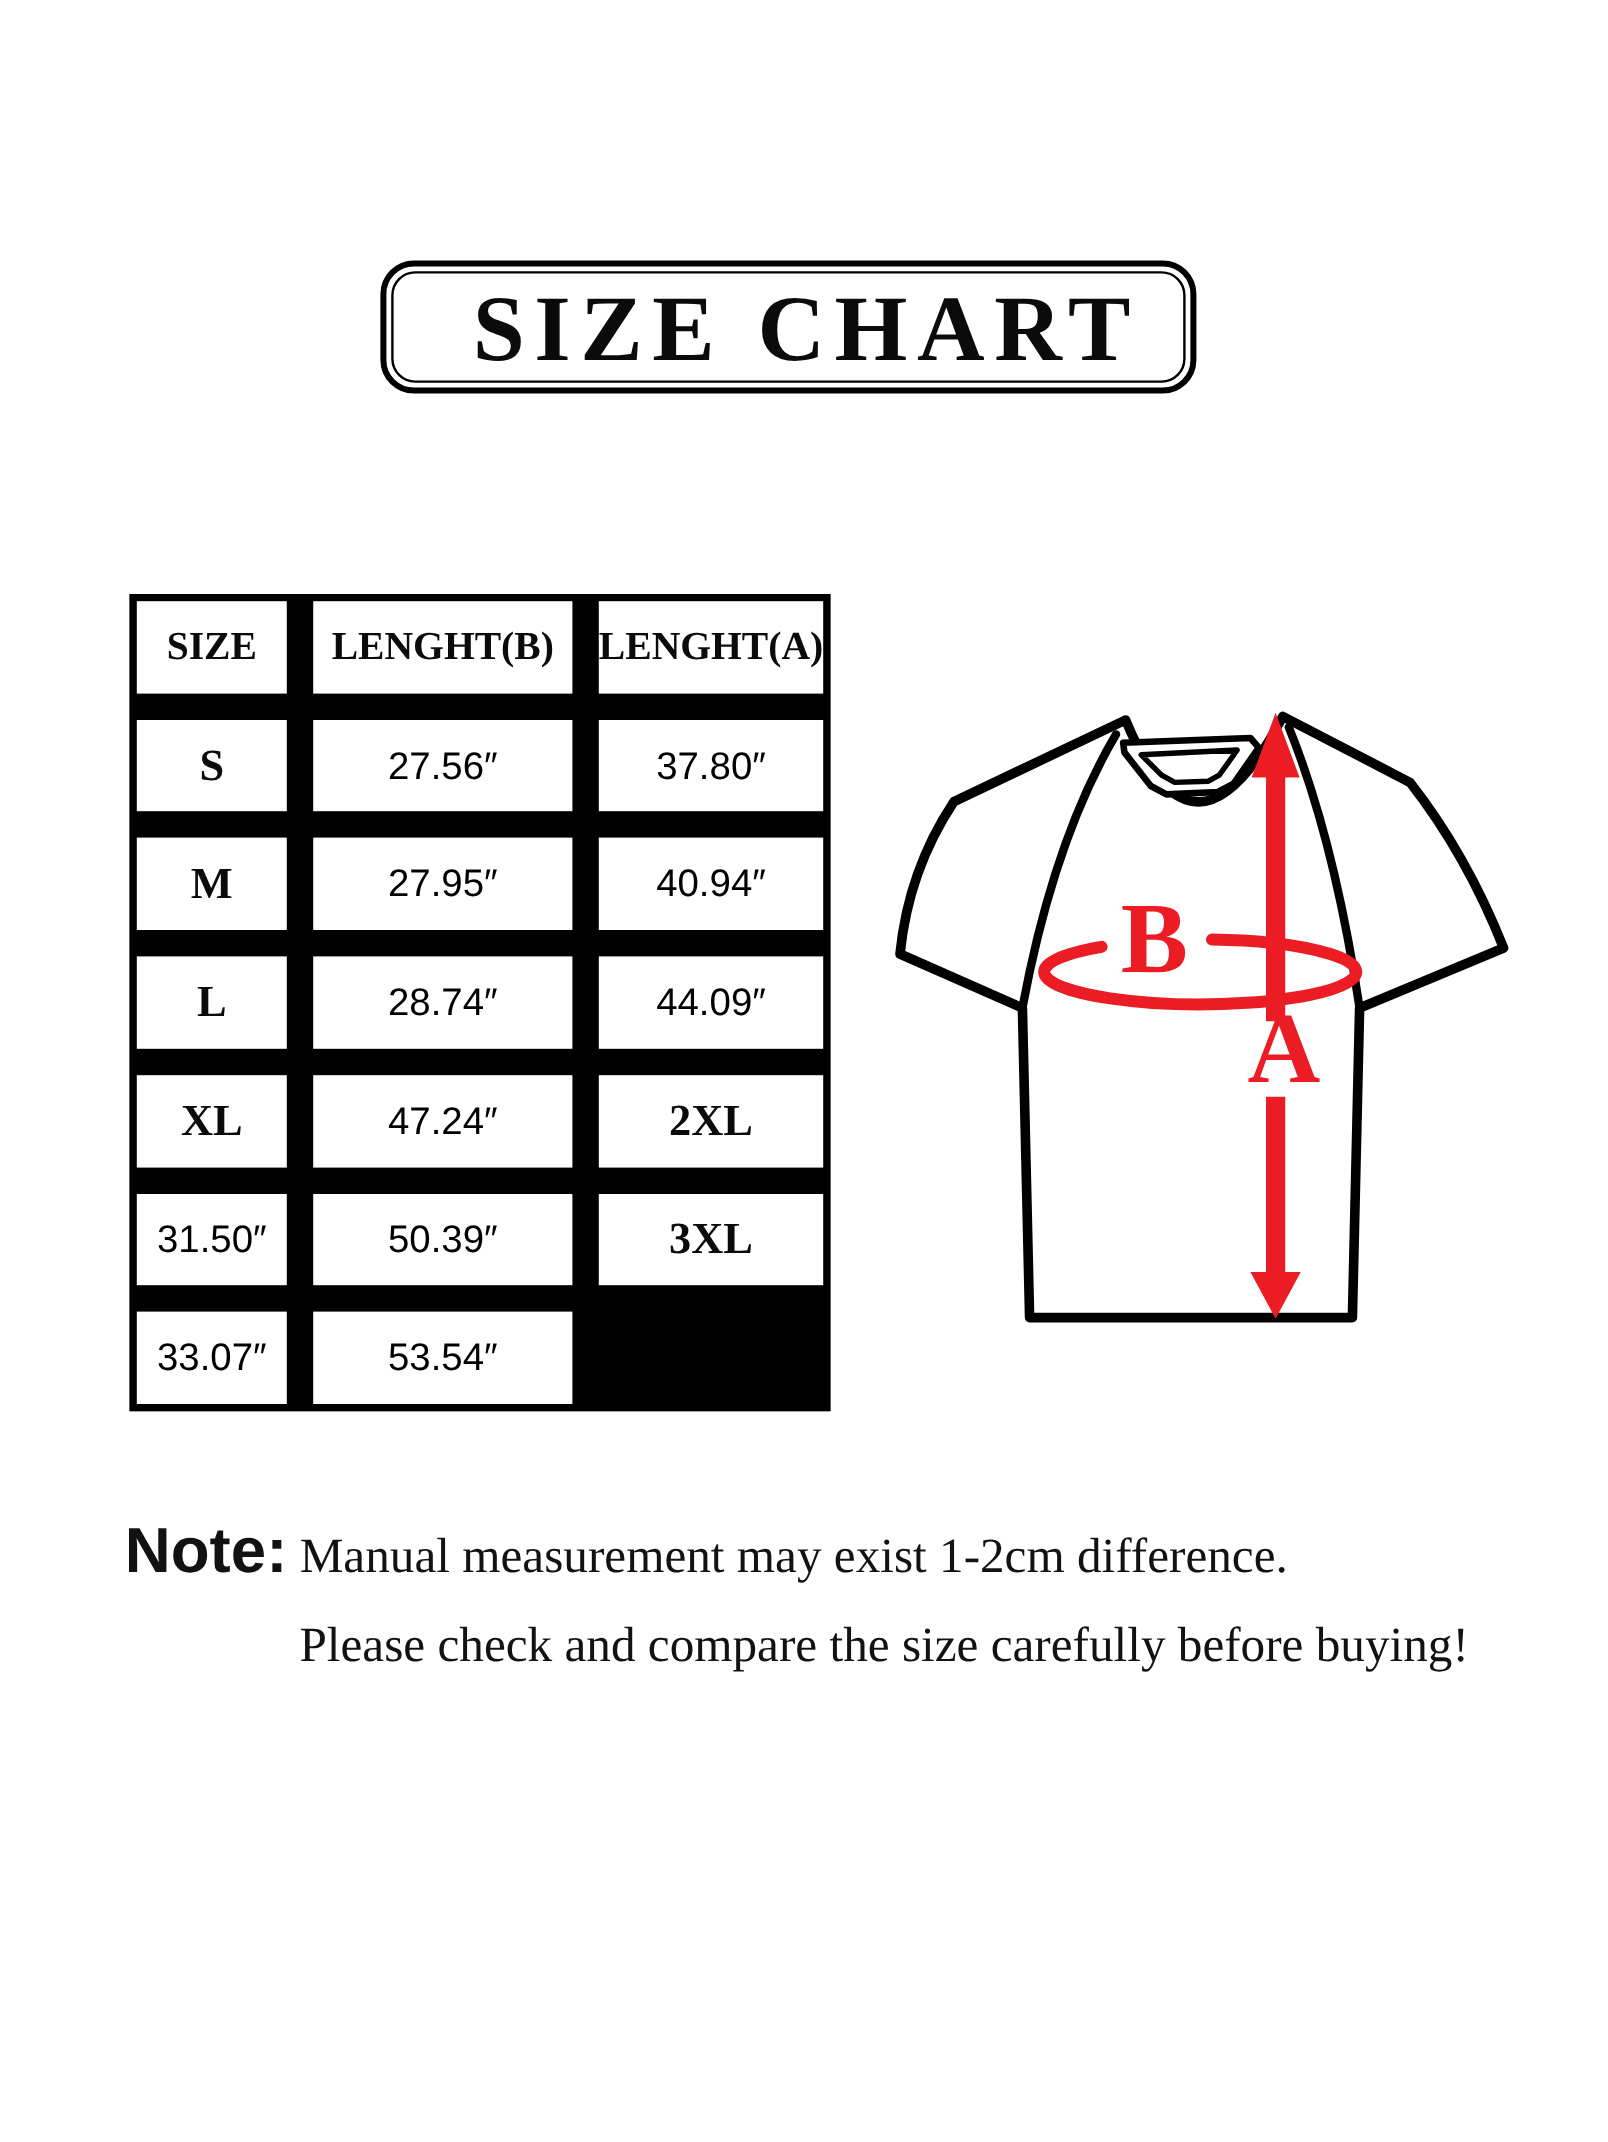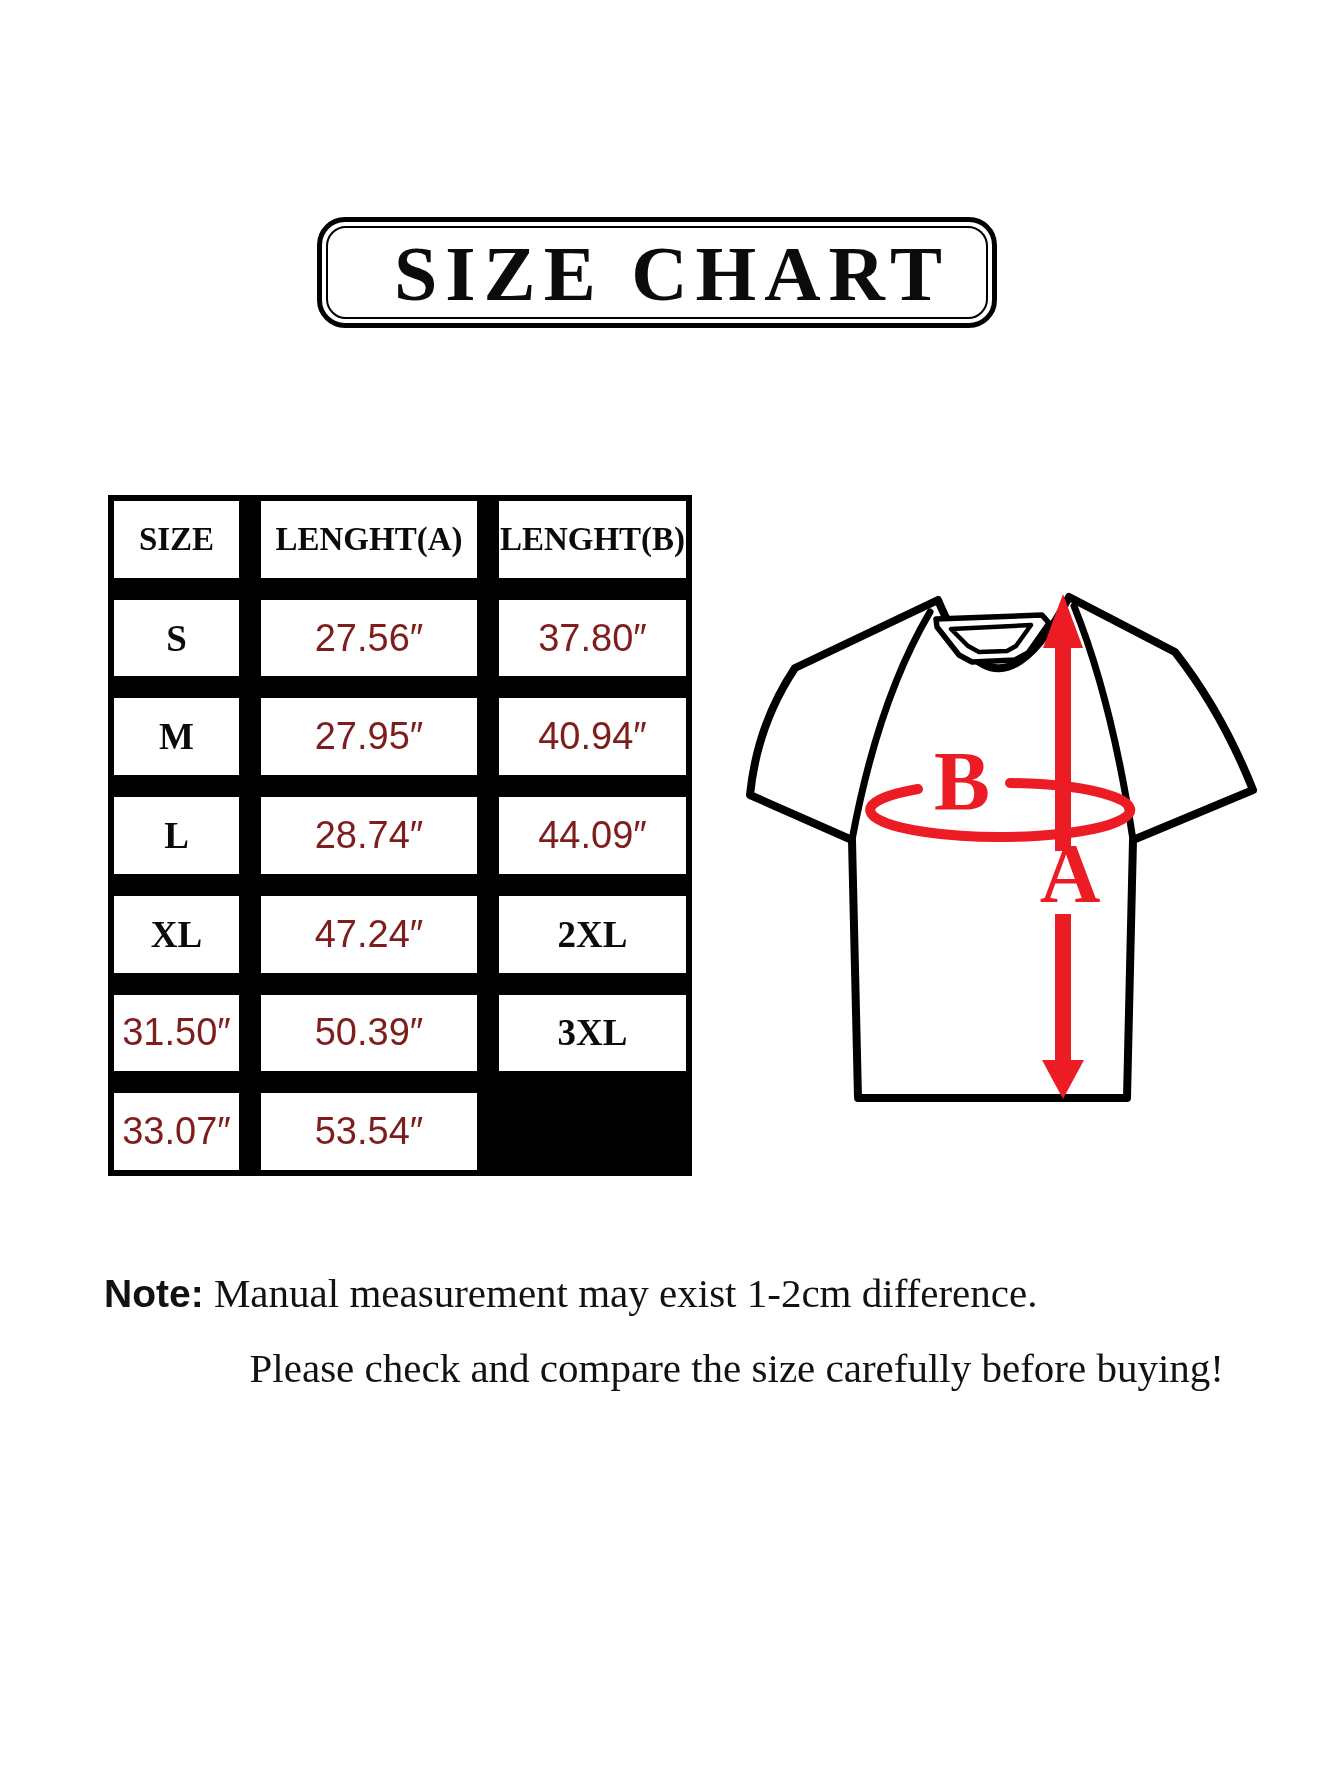--- a/index.html
+++ b/index.html
@@ -32,51 +32,51 @@
     display:grid; grid-template-columns:125px 216px 1fr;
     grid-template-rows:repeat(7, 1fr);
     background:#000; border:6px solid #000; gap:22px; box-sizing:border-box;
   }
   .cell {
     background:#fff; display:flex; align-items:center; justify-content:center;
     white-space:nowrap;
   }
   .c-head { font-weight:700; font-size:33px; font-family:"Liberation Serif","DejaVu Serif",serif; }
   .c-size { font-weight:700; font-size:37px; font-family:"Liberation Serif","DejaVu Serif",serif; }
-  .c-val  { font-size:38px; font-family:"Liberation Sans","DejaVu Sans",sans-serif; color:#7f1d1d; }
+  .c-val  { font-size:32px; font-family:"Liberation Sans","DejaVu Sans",sans-serif; color:#000000; }
 
   
   .tshirt-svg { position:absolute; left:620px; top:520px; width:680px; height:620px; }
 
   
   .note {
     position:absolute; left:104px; top:1268px; width:1120px;
     font-size:41px; color:#121212; line-height:50px;
   }
   .note-prefix {
     font-family:"Liberation Sans","DejaVu Sans",sans-serif;
-    font-weight:700; font-size:39px;
+    font-weight:700; font-size:53px;
   }
   .note-line2 { margin-top:24px;text-align:right; }
 </style>
 </head>
 <body>
 
 <div class="page">
 
   <div class="title-box">
     <div class="title-box-inner">
       <h1 class="page-title">SIZE CHART</h1>
     </div>
   </div>
 
   <div class="size-table">
     <div class="cell c-head">SIZE</div>
+    <div class="cell c-head">LENGHT(B)</div>
     <div class="cell c-head">LENGHT(A)</div>
-    <div class="cell c-head">LENGHT(B)</div>
 
     <div class="cell c-size">S</div>
     <div class="cell c-val">27.56″</div>
     <div class="cell c-val">37.80″</div>
 
     <div class="cell c-size">M</div>
     <div class="cell c-val">27.95″</div>
     <div class="cell c-val">40.94″</div>
 
     <div class="cell c-size">L</div>

